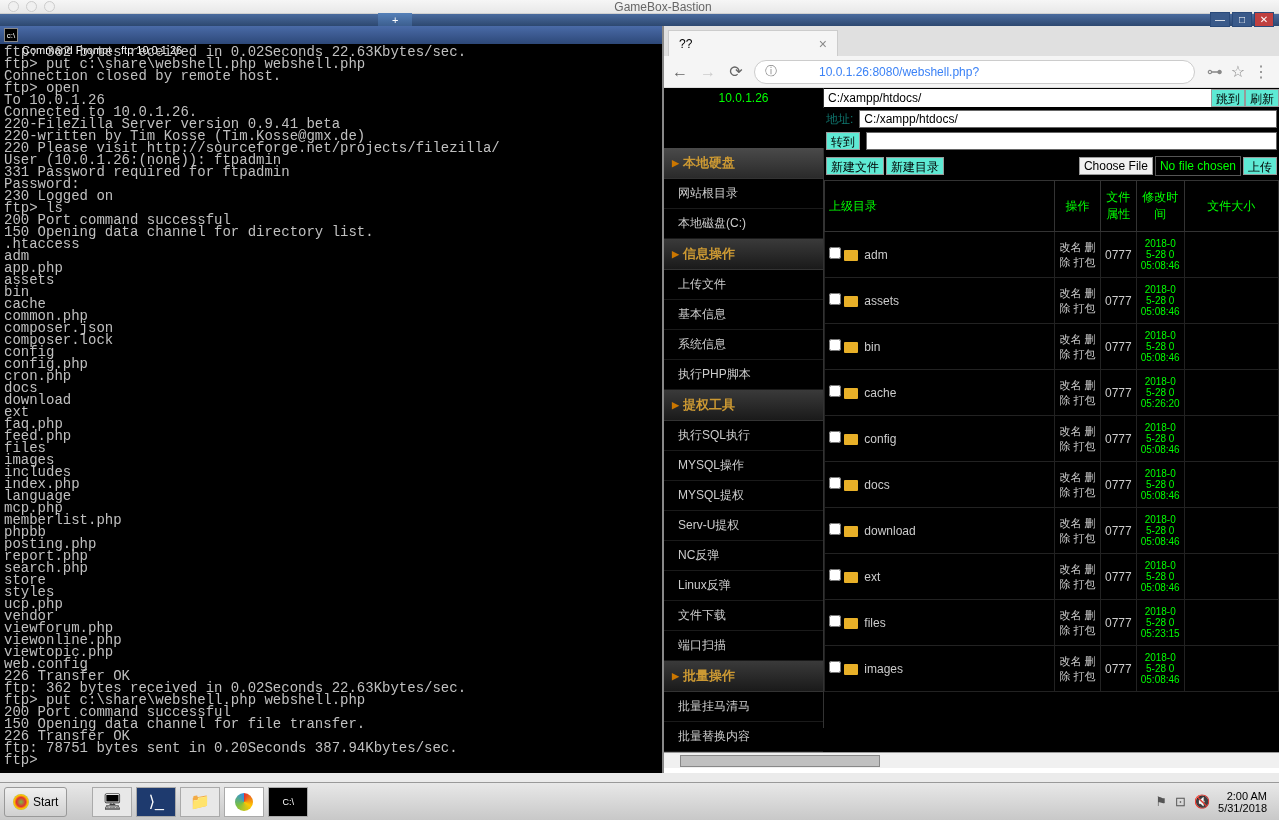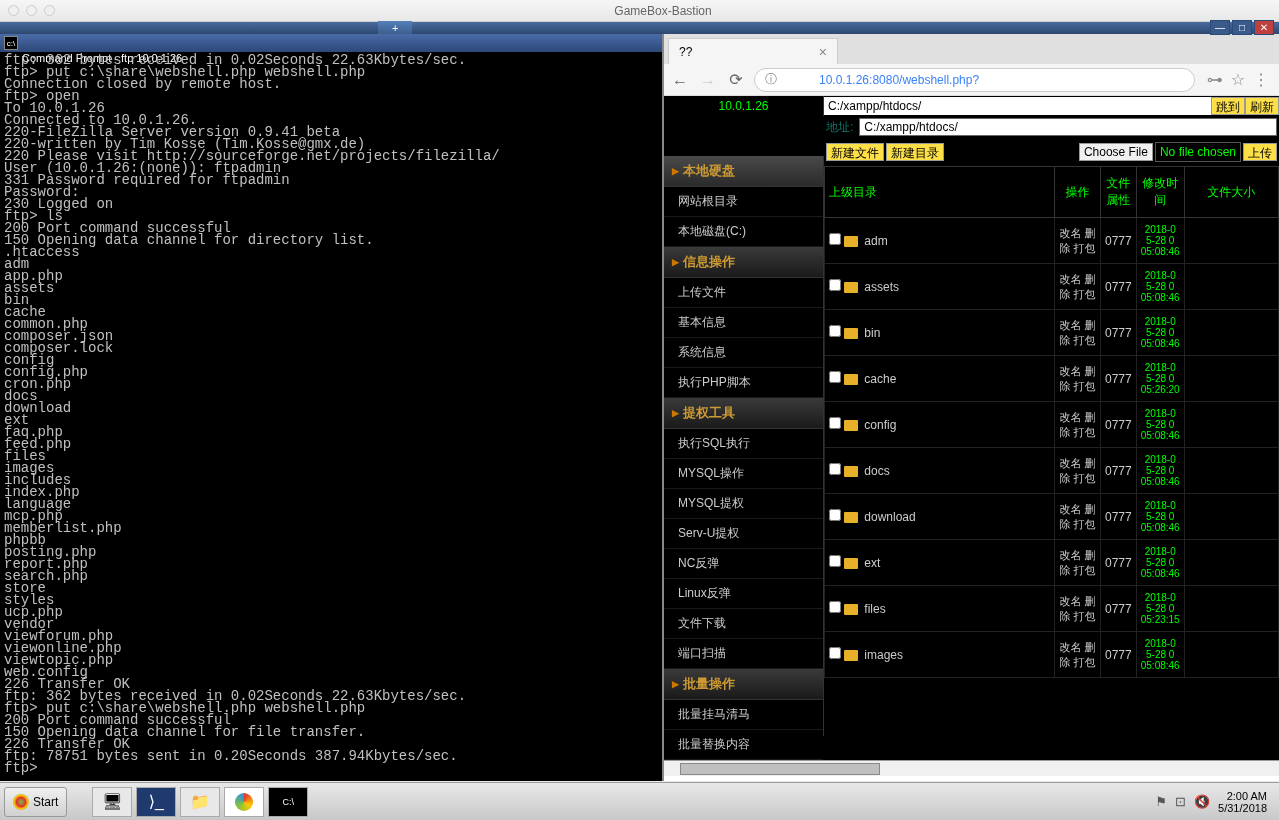--- a/index.html
+++ b/index.html
@@ -1,19 +1,19 @@
 <!DOCTYPE html>
 <html><head>
 <meta charset="utf-8">
 <style>
 * { margin: 0; padding: 0; box-sizing: border-box; }
 body { font-family: Arial, sans-serif; width: 1279px; height: 820px; overflow: hidden; background: #ebebeb; position: relative; }
 
 
-.mac-titlebar { height: 22px; background: linear-gradient(#f6f6f6, #e8e8e8); border-bottom: 1px solid #d0d0d0; display: flex; align-items: center; padding: 0 8px; }
+.mac-titlebar { height: 14px; background: linear-gradient(#f6f6f6, #e8e8e8); border-bottom: 1px solid #d0d0d0; display: flex; align-items: center; padding: 0 8px; }
 .mac-buttons { display: flex; gap: 7px; }
 .mac-btn { width: 11px; height: 11px; border-radius: 50%; border: 1px solid #ccc; background: #f0f0f0; }
 .mac-title { flex: 1; text-align: center; font-size: 12px; color: #666; }
 
 
 .vm-titlebar { height: 12px; background: linear-gradient(#4a6b9e, #2d4870); position: relative; display: flex; align-items: center; }
 .vm-tab { position: absolute; left: 378px; top: -1px; background: linear-gradient(#5580b8, #3a5c8c); color: #fff; padding: 1px 14px; font-size: 11px; display: flex; align-items: center; gap: 8px; height: 14px; }
 .vm-title { flex: 1; text-align: center; color: #fff; font-size: 11px; margin-left: 280px; }
 .vm-controls { position: absolute; right: 5px; top: -2px; display: flex; gap: 2px; }
 .vm-ctrl { width: 20px; height: 15px; background: #3a5a8a; color: #fff; font-size: 10px; display: flex; align-items: center; justify-content: center; border: 1px solid #2a4a7a; cursor: pointer; }
@@ -41,21 +41,21 @@
 .addr-text { color: #3b82f6; margin-left: 36px; }
 .nav-icons { display: flex; gap: 8px; padding: 0 4px; }
 .nav-icon { cursor: pointer; color: #888; }
 
 
 .webshell { background: #000; height: 680px; overflow: hidden; position: relative; }
 .ws-top { display: flex; height: 20px; }
 .ws-ip { width: 160px; background: #000; color: #00ff00; font-size: 12px; display: flex; align-items: center; justify-content: center; border-right: 1px solid #333; }
 .ws-path-row { flex: 1; display: flex; align-items: center; }
 .ws-path-input { flex: 1; background: #fff; border: none; font-size: 12px; padding: 2px 4px; height: 18px; }
-.ws-btn { background: #fde047; border: 1px solid #999; font-size: 12px; padding: 1px 4px; cursor: pointer; height: 18px; }
+.ws-btn { background: #5eead4; border: 1px solid #999; font-size: 12px; padding: 1px 4px; cursor: pointer; height: 18px; }
 
 .ws-main { display: flex; height: 620px; }
 .ws-sidebar { width: 160px; background: #000; border-right: 1px solid #333; margin-top: 40px; }
 .ws-section-header { background: linear-gradient(#3a3a3a, #1a1a1a); color: #cc9933; font-size: 13px; font-weight: bold; padding: 6px 8px; border-bottom: 1px solid #333; display: flex; align-items: center; gap: 4px; }
 .ws-section-header::before { content: "▶"; font-size: 9px; color: #cc7700; }
 .ws-section-header.active { background: linear-gradient(#4a4a4a, #2a2a2a); }
 .ws-side-item { color: #ccc; font-size: 12px; padding: 6px 14px; border-bottom: 1px solid #1a1a1a; cursor: pointer; }
 
 .ws-content { flex: 1; background: #000; }
 .ws-content-top { padding: 2px; display: flex; flex-direction: column; gap: 4px; }
@@ -233,20 +233,24 @@
             <div class="ws-side-item">批量替换内容</div>
             <div class="ws-side-item">批量搜索文件</div>
           </div>
 
         <div class="ws-content">
           <div class="ws-content-top">
             <div class="ws-addr-row">
               <span class="ws-label">地址:</span>
               <input class="ws-input" style="flex: 1 1 0%;" value="C:/xampp/htdocs/">
             </div>
+            <div class="ws-addr-row">
+              <button class="ws-btn">转到</button>
+              <input class="ws-input" style="flex: 1 1 0%;">
+            </div>
             <div class="ws-actions">
               <button class="ws-btn">新建文件</button>
               <button class="ws-btn">新建目录</button>
               <div style="flex:1"></div>
               <button class="ws-btn" style="background:#f0f0f0">Choose File</button>
               <span class="ws-file-chosen">No file chosen</span>
               <button class="ws-btn">上传</button>
             </div>
           </div>
 

